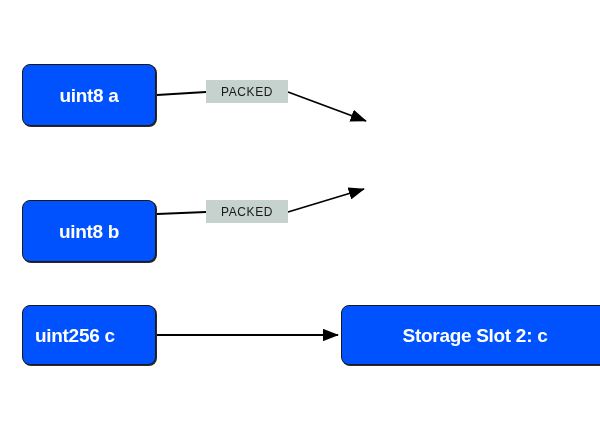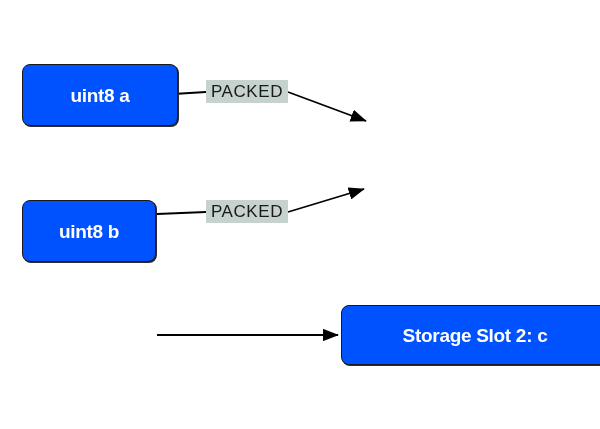--- a/index.html
+++ b/index.html
@@ -47,21 +47,21 @@
   }
   .node-label {
     display: block;
     line-height: 1;
   }
   .edge-label {
     position: absolute;
     box-sizing: border-box;
     background: #c6d2ce;
     color: #1a1a1a;
-    font-size: 17px;
+    font-size: 12px;
     font-weight: normal;
     letter-spacing: 0.6px;
     display: flex;
     align-items: center;
     justify-content: center;
     white-space: nowrap;
     z-index: 3;
   }
 </style>
 </head>
@@ -78,28 +78,31 @@
 
     <line x1="157" y1="95" x2="206" y2="92" stroke="#000000" stroke-width="1.8"></line>
     <line x1="288" y1="92" x2="366" y2="121" stroke="#000000" stroke-width="1.8" marker-end="url(#arrowhead)"></line>
 
     <line x1="157" y1="214" x2="206" y2="212" stroke="#000000" stroke-width="1.8"></line>
     <line x1="288" y1="212" x2="364" y2="189" stroke="#000000" stroke-width="1.8" marker-end="url(#arrowhead)"></line>
 
     <line x1="157" y1="335" x2="338" y2="335" stroke="#000000" stroke-width="1.8" marker-end="url(#arrowhead)"></line>
   </svg>
 
-  <div class="node" style="left:22px; top:64px; width:156px; height:62px;">
+  <div class="node" style="left:22px; top:64px; width:134px; height:62px;">
     <span class="node-label">uint8 a</span>
   </div>
 
   <div class="node" style="left:22px; top:200px; width:134px; height:62px;">
     <span class="node-label">uint8 b</span>
   </div>
 
+  <div class="node left-align" style="left:22px; top:305px; width:134px; height:60px;">
+    <span class="node-label">uint256 c</span>
+  </div>
 
 
   <div class="node" style="left:341px; top:305px; width:268px; height:60px;">
     <span class="node-label">Storage Slot 2: c</span>
   </div>
 
   <div class="edge-label" style="left:206px; top:80px; width:82px; height:23px;">
     <span>PACKED</span>
   </div>
 

